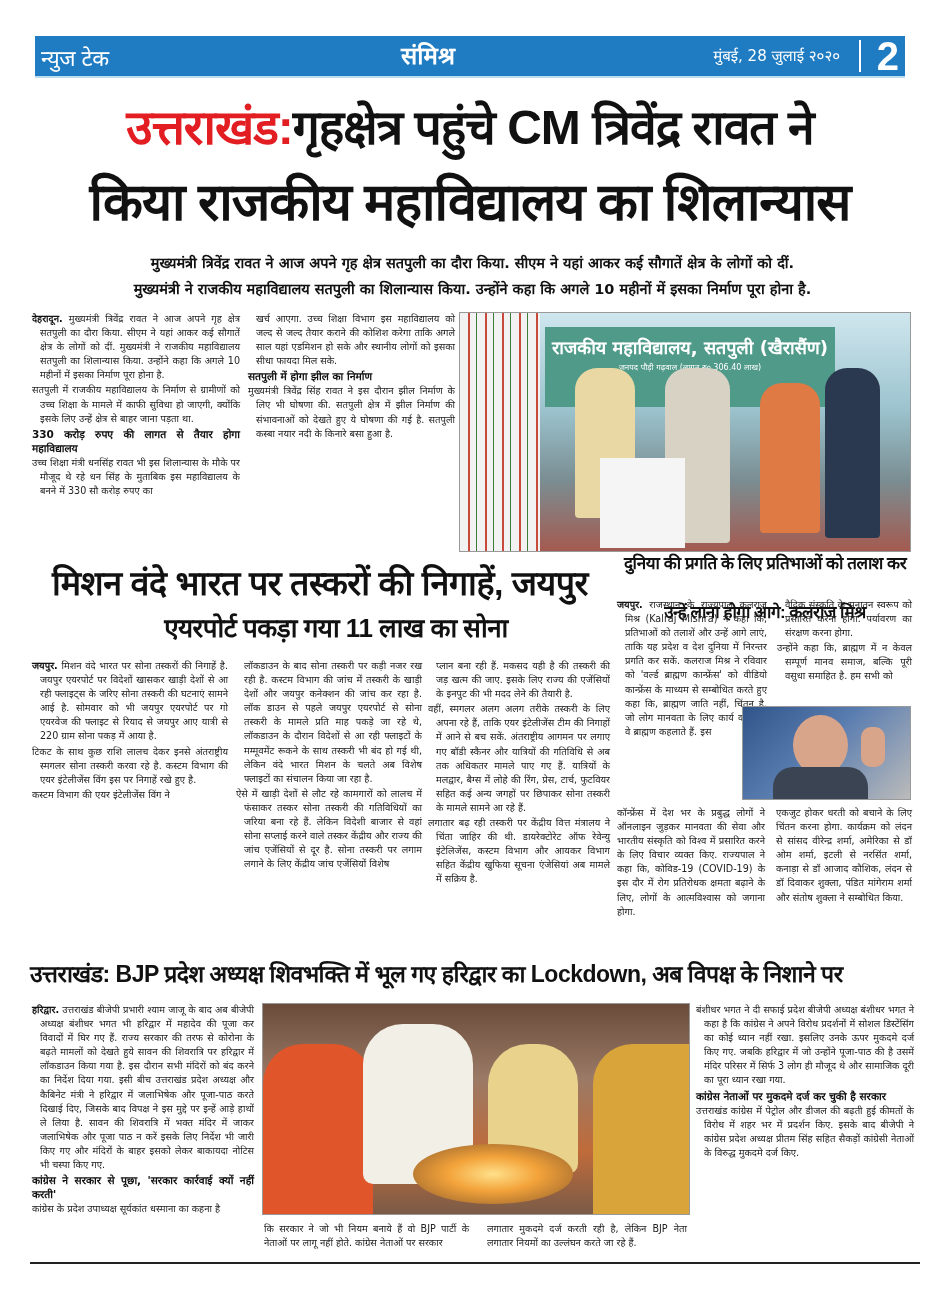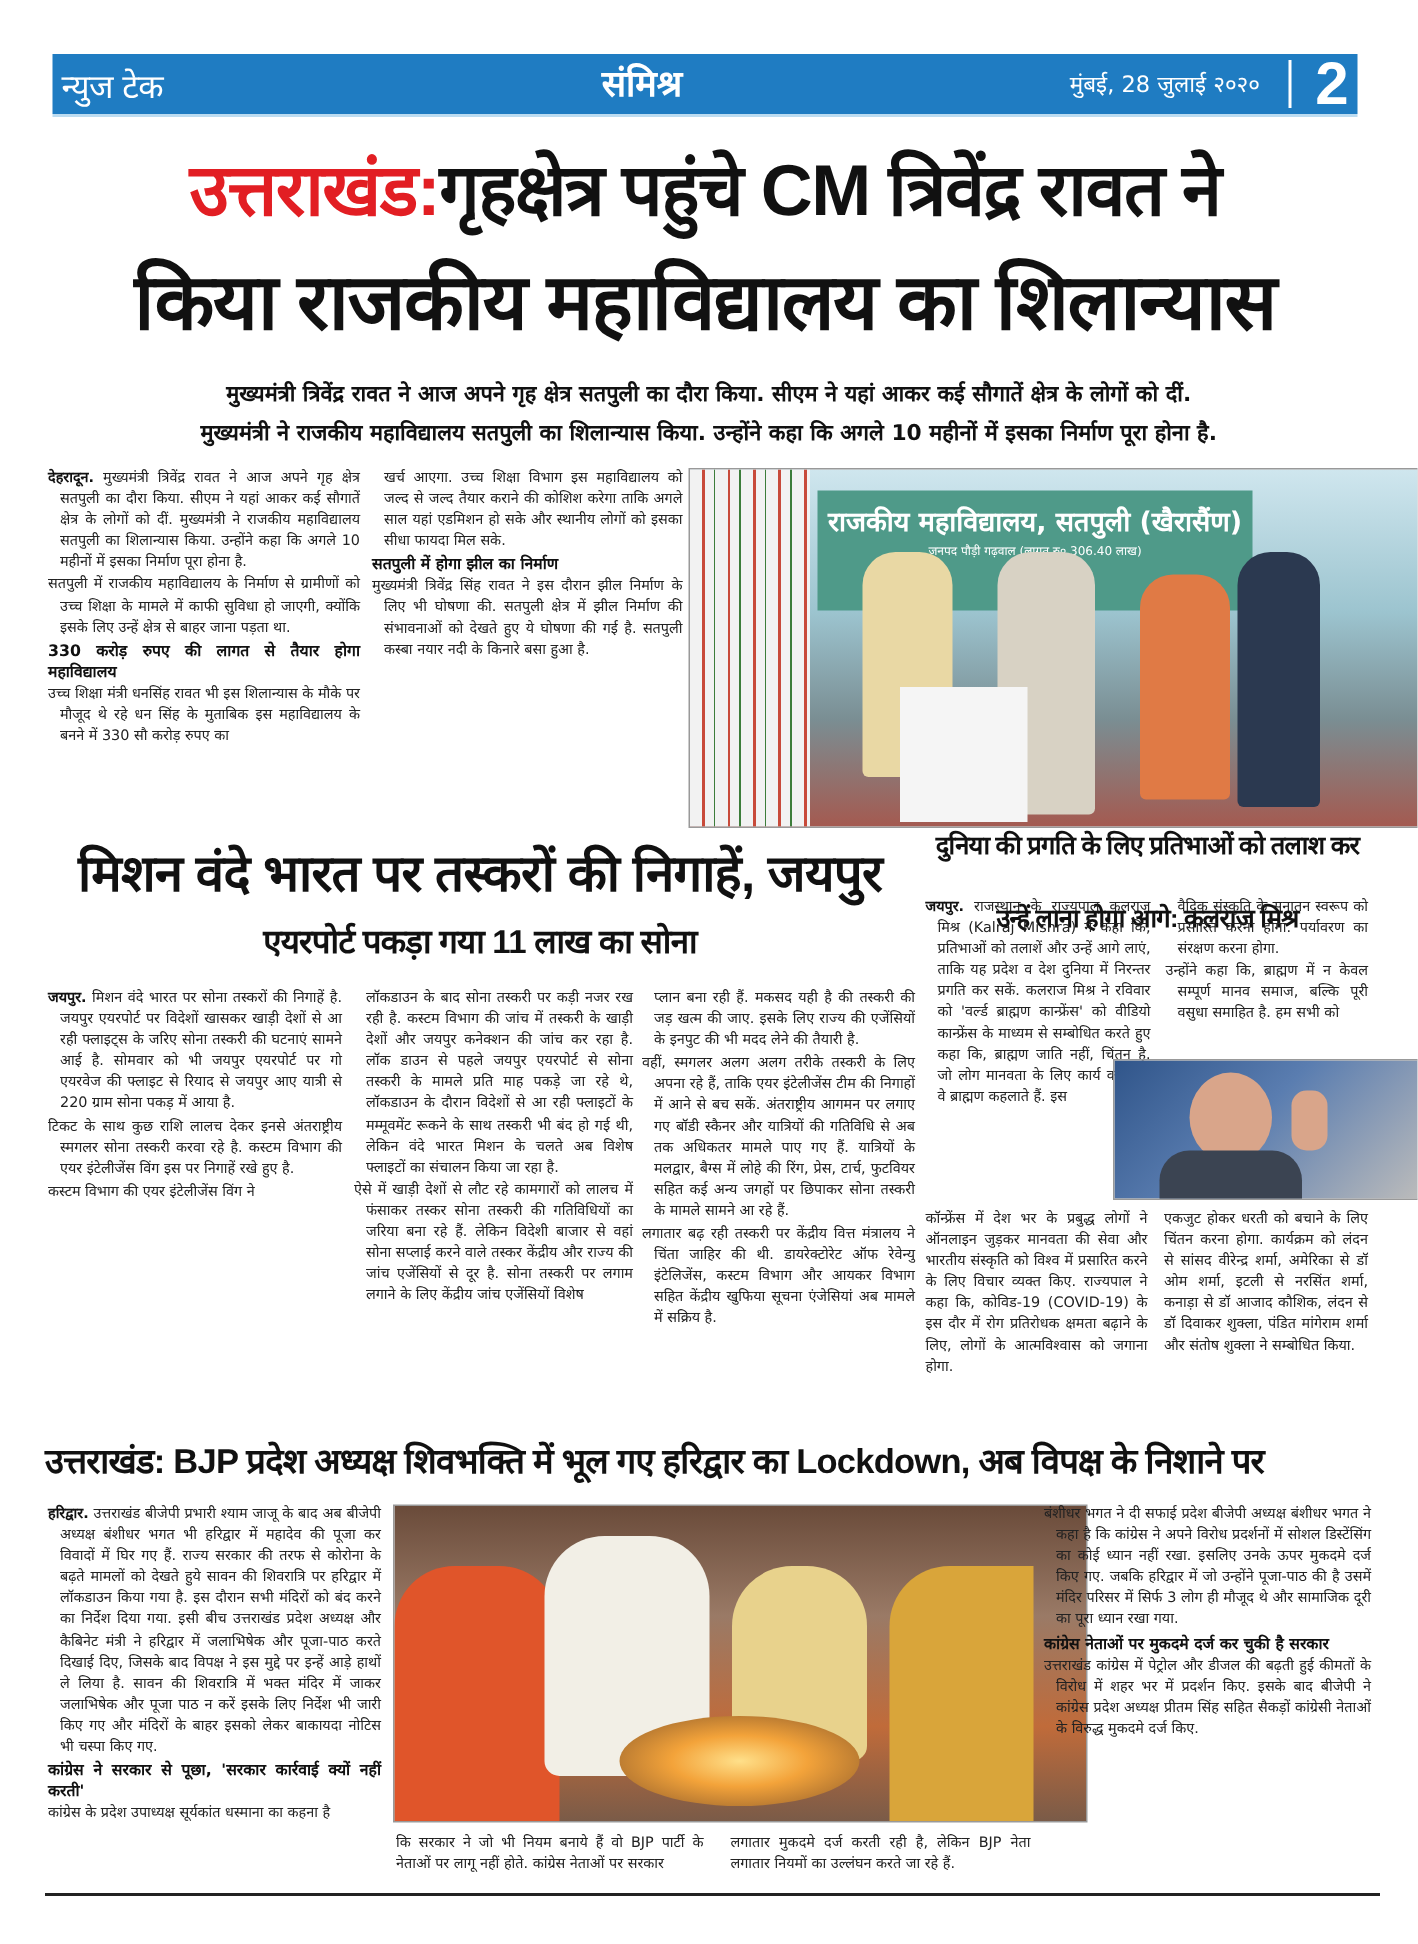--- a/index.html
+++ b/index.html
@@ -14,21 +14,21 @@
   .mh-page { right: 6px; top: -1px; font-size: 40px; font-weight: bold; line-height: 42px; color: #fff; font-family: "Liberation Sans", sans-serif; }
   .mh-line { left: 35px; top: 76px; width: 870px; height: 2px; background: #bcdcf1; }
 
   .h1 { left: 30px; width: 880px; text-align: center; font-family: "Liberation Sans", sans-serif; font-weight: bold; color: #111; letter-spacing: -1px; }
   .h1 .red { color: #e21e23; }
   .lede { left: 30px; width: 885px; text-align: center; font-size: 14.5px; line-height: 26px; color: #111; font-weight: 600; }
   .col { font-size: 9.6px; line-height: 14.1px; text-align: justify; color: #222; }
   .col p { margin: 0 0 1px 0; text-indent: -8px; padding-left: 8px; }
   .col .sub { font-weight: bold; font-size: 10.5px; line-height: 14px; margin: 1px 0 1px 0; color: #111; }
   .col b { font-weight: bold; color: #111; }
-  .photo { overflow: hidden; border: 1px solid #999; padding-left: 35px; }
+  .photo { overflow: hidden; border: 1px solid #999; }
   .h2 { font-family: "Liberation Sans", sans-serif; font-weight: bold; color: #111; text-align: center; letter-spacing: -0.5px; }
   .rule { background: #222; height: 2px; }
 </style>
 </head>
 <body>
 
 <div class="abs masthead">
   <div class="abs mh-small">मिरोमिरम</div>
   <div class="abs mh-brand">न्युज टेक</div>
   <div class="abs mh-section">संमिश्र</div>
@@ -64,21 +64,21 @@
     <div style="color:#fff;font-size:8px;text-align:center;margin-top:2px;">जनपद पौड़ी गढ़वाल (लागत रु० 306.40 लाख)</div>
   </div>
   <div class="abs" style="left:115px; top:55px; width:60px; height:150px; background:#e9d8a4; border-radius:22px 22px 4px 4px;"></div>
   <div class="abs" style="left:205px; top:55px; width:65px; height:175px; background:#d8d2c4; border-radius:22px 22px 4px 4px;"></div>
   <div class="abs" style="left:300px; top:70px; width:60px; height:150px; background:#e07a45; border-radius:22px 22px 4px 4px;"></div>
   <div class="abs" style="left:365px; top:55px; width:55px; height:170px; background:#2b3950; border-radius:22px 22px 4px 4px;"></div>
   <div class="abs" style="left:140px; top:145px; width:85px; height:90px; background:#f5f5f5;"></div>
 </div>
 
 <div class="abs h2" style="left:30px; top:560px; width:580px; font-size:34px; line-height:46px;">मिशन वंदे भारत पर तस्करों की निगाहें, जयपुर</div>
-<div class="abs h2" style="left:30px; top:605px; width:580px; font-size:22px; line-height:46px;">एयरपोर्ट पकड़ा गया 11 लाख का सोना</div>
+<div class="abs h2" style="left:46px; top:605px; width:580px; font-size:26px; line-height:46px;">एयरपोर्ट पकड़ा गया 11 लाख का सोना</div>
 
 <div class="abs col" style="left:32px; top:659px; width:196px;">
   <p><b>जयपुर.</b> <span>मिशन वंदे भारत पर सोना तस्करों की निगाहें है. जयपुर एयरपोर्ट पर विदेशों खासकर खाड़ी देशों से आ रही फ्लाइट्स के जरिए सोना तस्करी की घटनाएं सामने आई है. सोमवार को भी जयपुर एयरपोर्ट पर गो एयरवेज की फ्लाइट से रियाद से जयपुर आए यात्री से 220 ग्राम सोना पकड़ में आया है.</span></p>
   <p>टिकट के साथ कुछ राशि लालच देकर इनसे अंतराष्ट्रीय स्मगलर सोना तस्करी करवा रहे है. कस्टम विभाग की एयर इंटेलीजेंस विंग इस पर निगाहें रखे हुए है.</p>
   <p>कस्टम विभाग की एयर इंटेलीजेंस विंग ने</p>
 </div>
 <div class="abs col" style="left:236px; top:659px; width:186px;">
   <p style="text-indent:0;">लॉकडाउन के बाद सोना तस्करी पर कड़ी नजर रख रही है. कस्टम विभाग की जांच में तस्करी के खाड़ी देशों और जयपुर कनेक्शन की जांच कर रहा है. लॉक डाउन से पहले जयपुर एयरपोर्ट से सोना तस्करी के मामले प्रति माह पकड़े जा रहे थे, लॉकडाउन के दौरान विदेशों से आ रही फ्लाइटों के मम्मूवमेंट रूकने के साथ तस्करी भी बंद हो गई थी, लेकिन वंदे भारत मिशन के चलते अब विशेष फ्लाइटों का संचालन किया जा रहा है.</p>
   <p>ऐसे में खाड़ी देशों से लौट रहे कामगारों को लालच में फंसाकर तस्कर सोना तस्करी की गतिविधियों का जरिया बना रहे हैं. लेकिन विदेशी बाजार से वहां सोना सप्लाई करने वाले तस्कर केंद्रीय और राज्य की जांच एजेंसियों से दूर है. सोना तस्करी पर लगाम लगाने के लिए केंद्रीय जांच एजेंसियों विशेष</p>
 </div>

